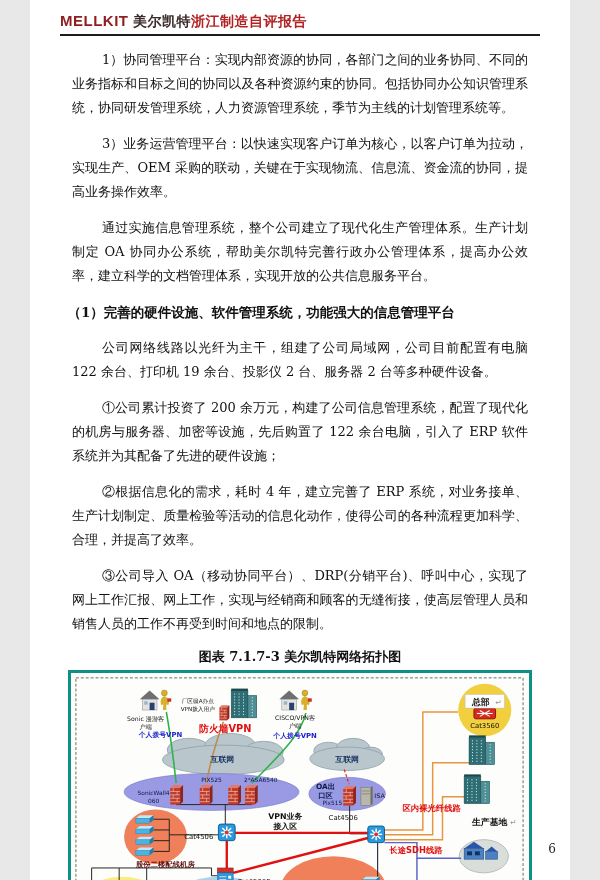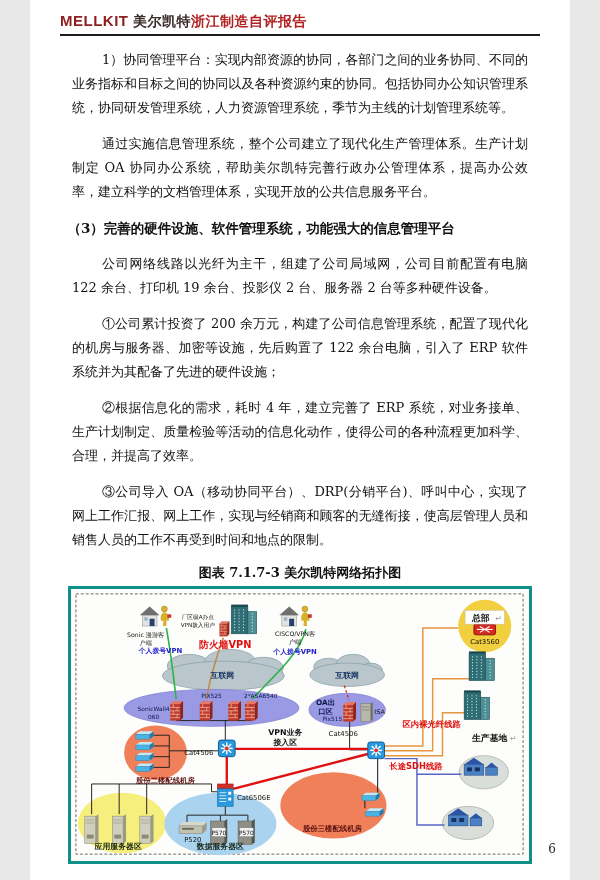--- a/index.html
+++ b/index.html
@@ -38,22 +38,23 @@
 
 <div class="page">
   <div class="content">
     <div class="hdr">
       <span class="brand">MELLKIT</span>
       <span class="t1">美尔凯特</span><span class="t2">浙江制造自评报告</span>
     </div>
     <hr class="hdr-rule">
 
     <p class="body">1）协同管理平台：实现内部资源的协同，各部门之间的业务协同、不同的业务指标和目标之间的协同以及各种资源约束的协同。包括协同办公知识管理系统，协同研发管理系统，人力资源管理系统，季节为主线的计划管理系统等。</p>
+    <p class="body">3）业务运营管理平台：以快速实现客户订单为核心，以客户订单为拉动，实现生产、OEM 采购的联动，关键在于实现物流、信息流、资金流的协同，提高业务操作效率。</p>
     <p class="body">通过实施信息管理系统，整个公司建立了现代化生产管理体系。生产计划制定 OA 协同办公系统，帮助美尔凯特完善行政办公管理体系，提高办公效率，建立科学的文档管理体系，实现开放的公共信息服务平台。</p>
-    <p class="h3">（3）完善的硬件设施、软件管理系统，功能强大的信息管理平台</p>
+    <p class="h3">（1）完善的硬件设施、软件管理系统，功能强大的信息管理平台</p>
     <p class="body">公司网络线路以光纤为主干，组建了公司局域网，公司目前配置有电脑 122 余台、打印机 19 余台、投影仪 2 台、服务器 2 台等多种硬件设备。</p>
     <p class="body">①公司累计投资了 200 余万元，构建了公司信息管理系统，配置了现代化的机房与服务器、加密等设施，先后购置了 122 余台电脑，引入了 ERP 软件系统并为其配备了先进的硬件设施；</p>
     <p class="body">②根据信息化的需求，耗时 4 年，建立完善了 ERP 系统，对业务接单、生产计划制定、质量检验等活动的信息化动作，使得公司的各种流程更加科学、合理，并提高了效率。</p>
     <p class="body">③公司导入 OA（移动协同平台）、DRP(分销平台)、呼叫中心，实现了网上工作汇报、网上工作，实现与经销商和顾客的无缝衔接，使高层管理人员和销售人员的工作不再受到时间和地点的限制。</p>
     <p class="caption">图表 7.1.7-3 美尔凯特网络拓扑图</p>
 
     <div class="figure-box">
       <svg viewBox="0 0 465 278" preserveAspectRatio="none">
         <defs>
           <g id="fw">

